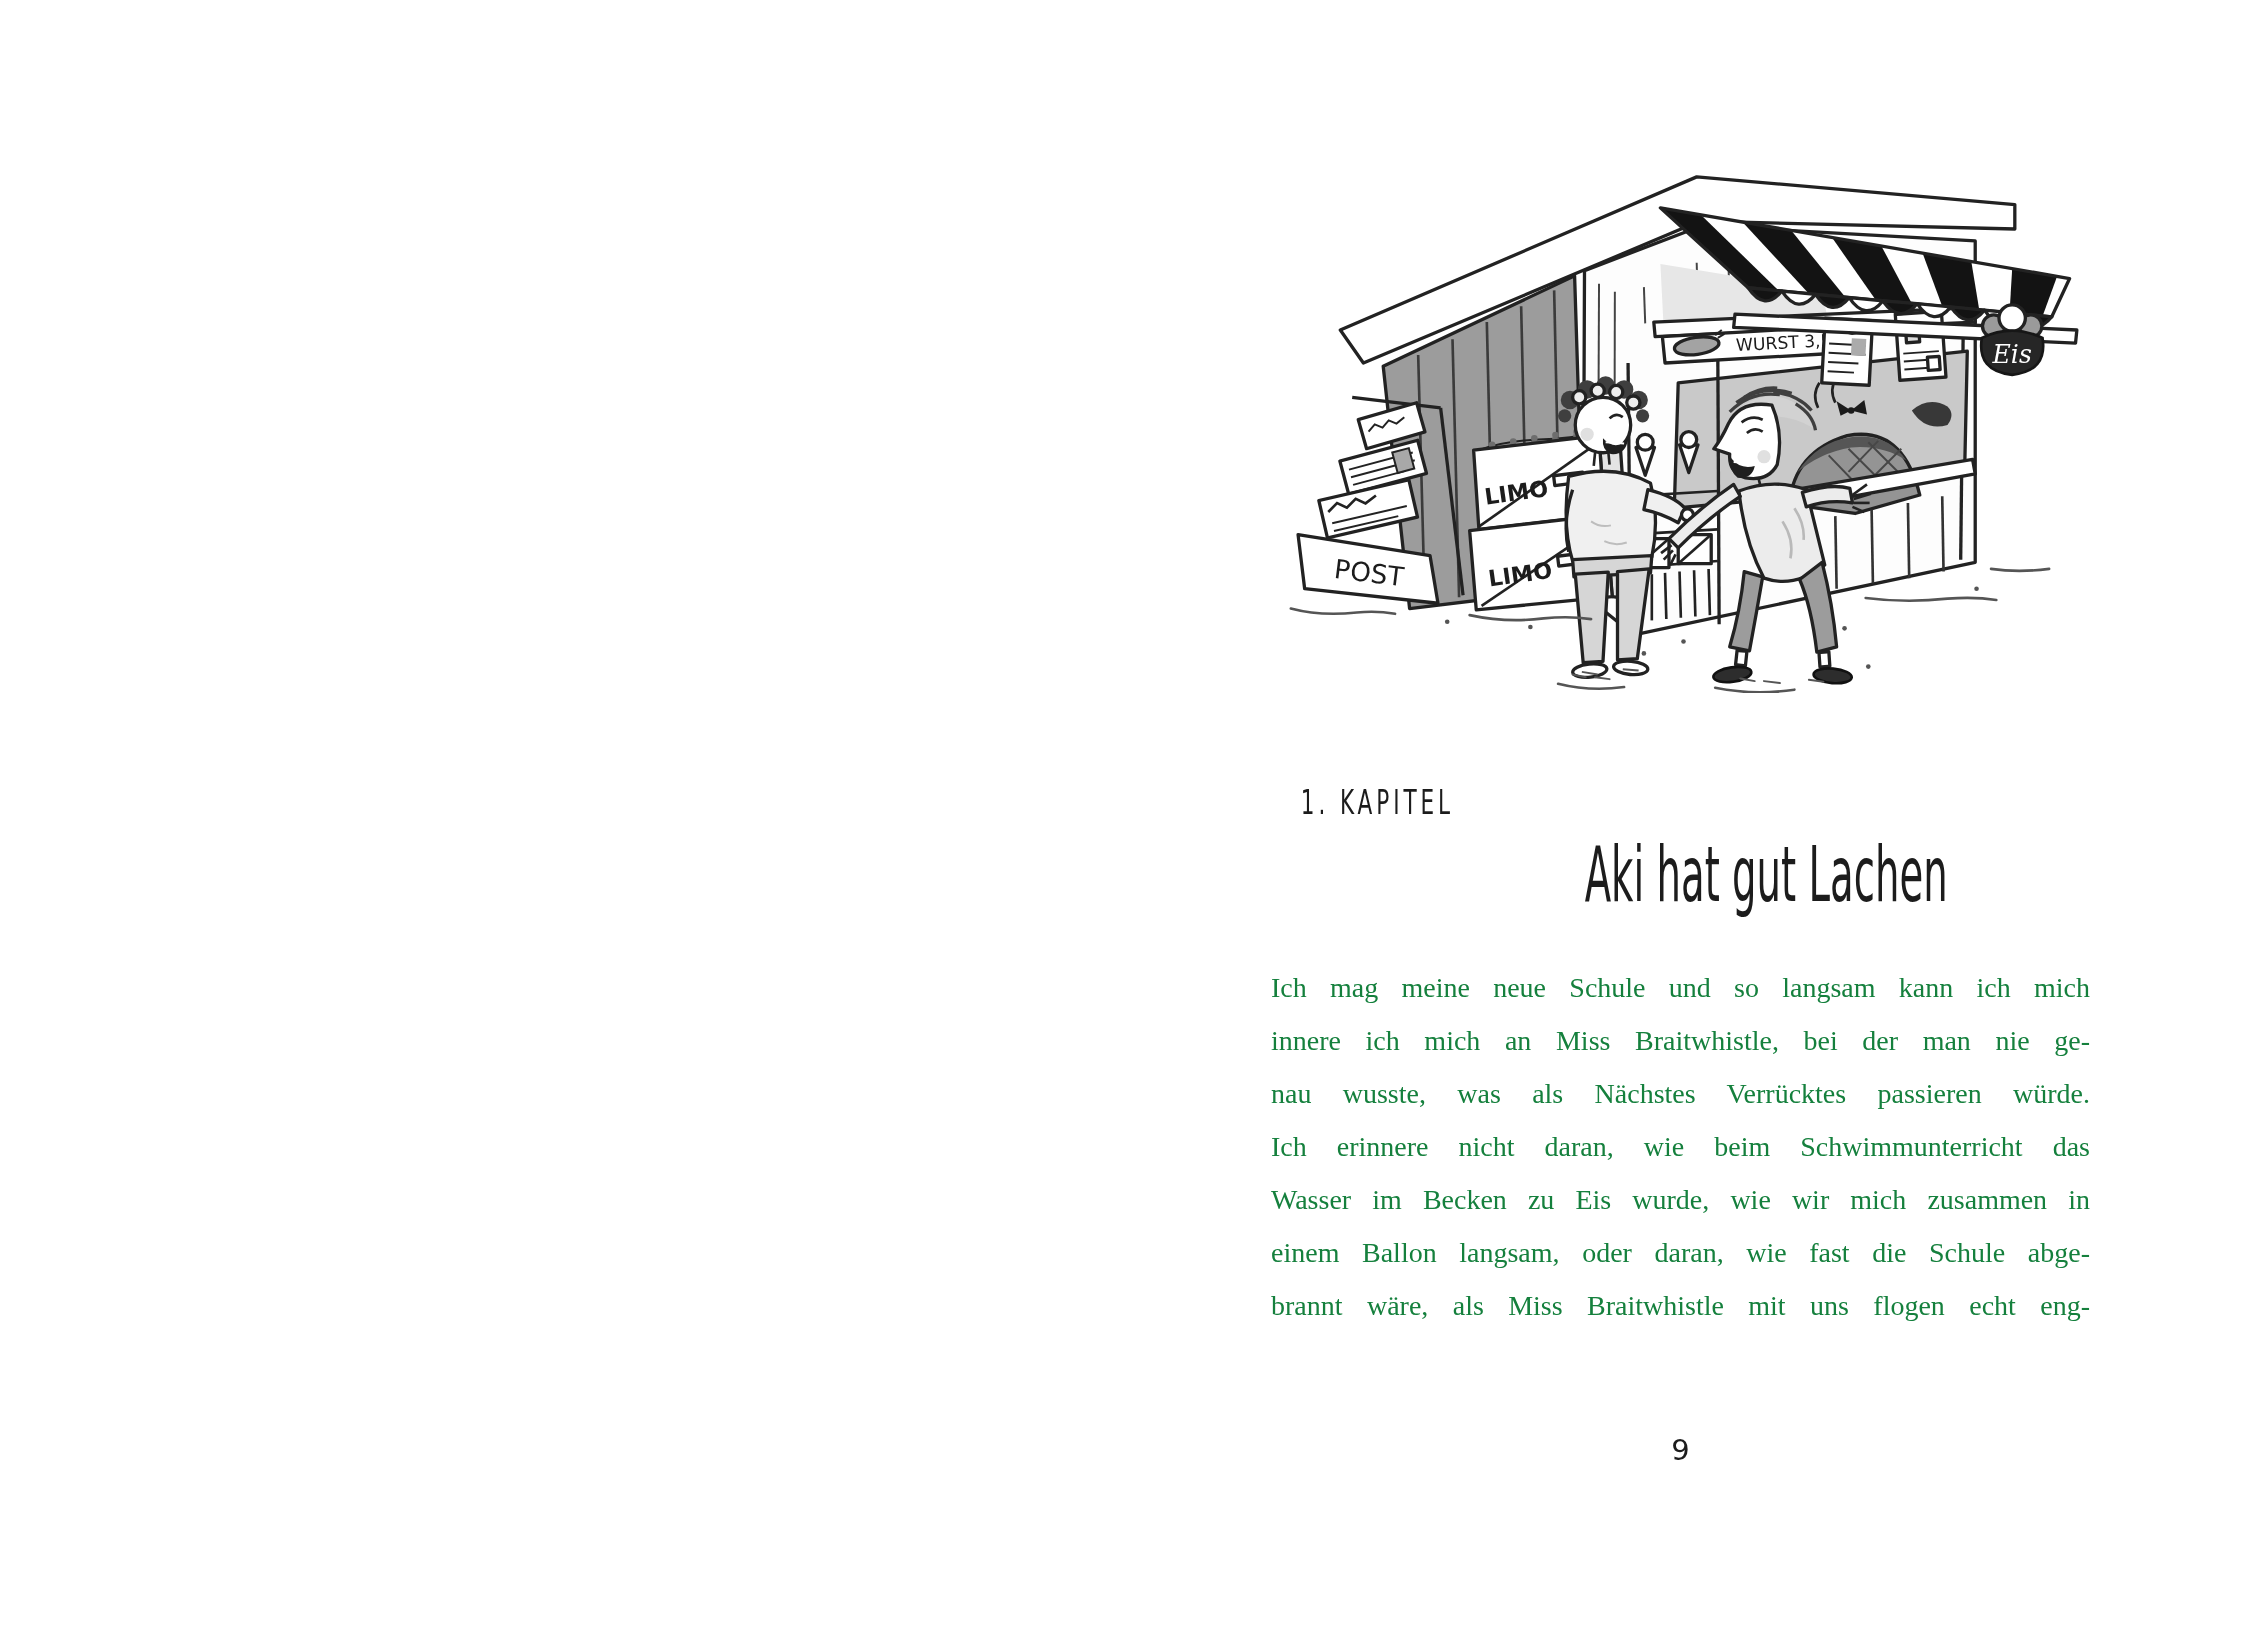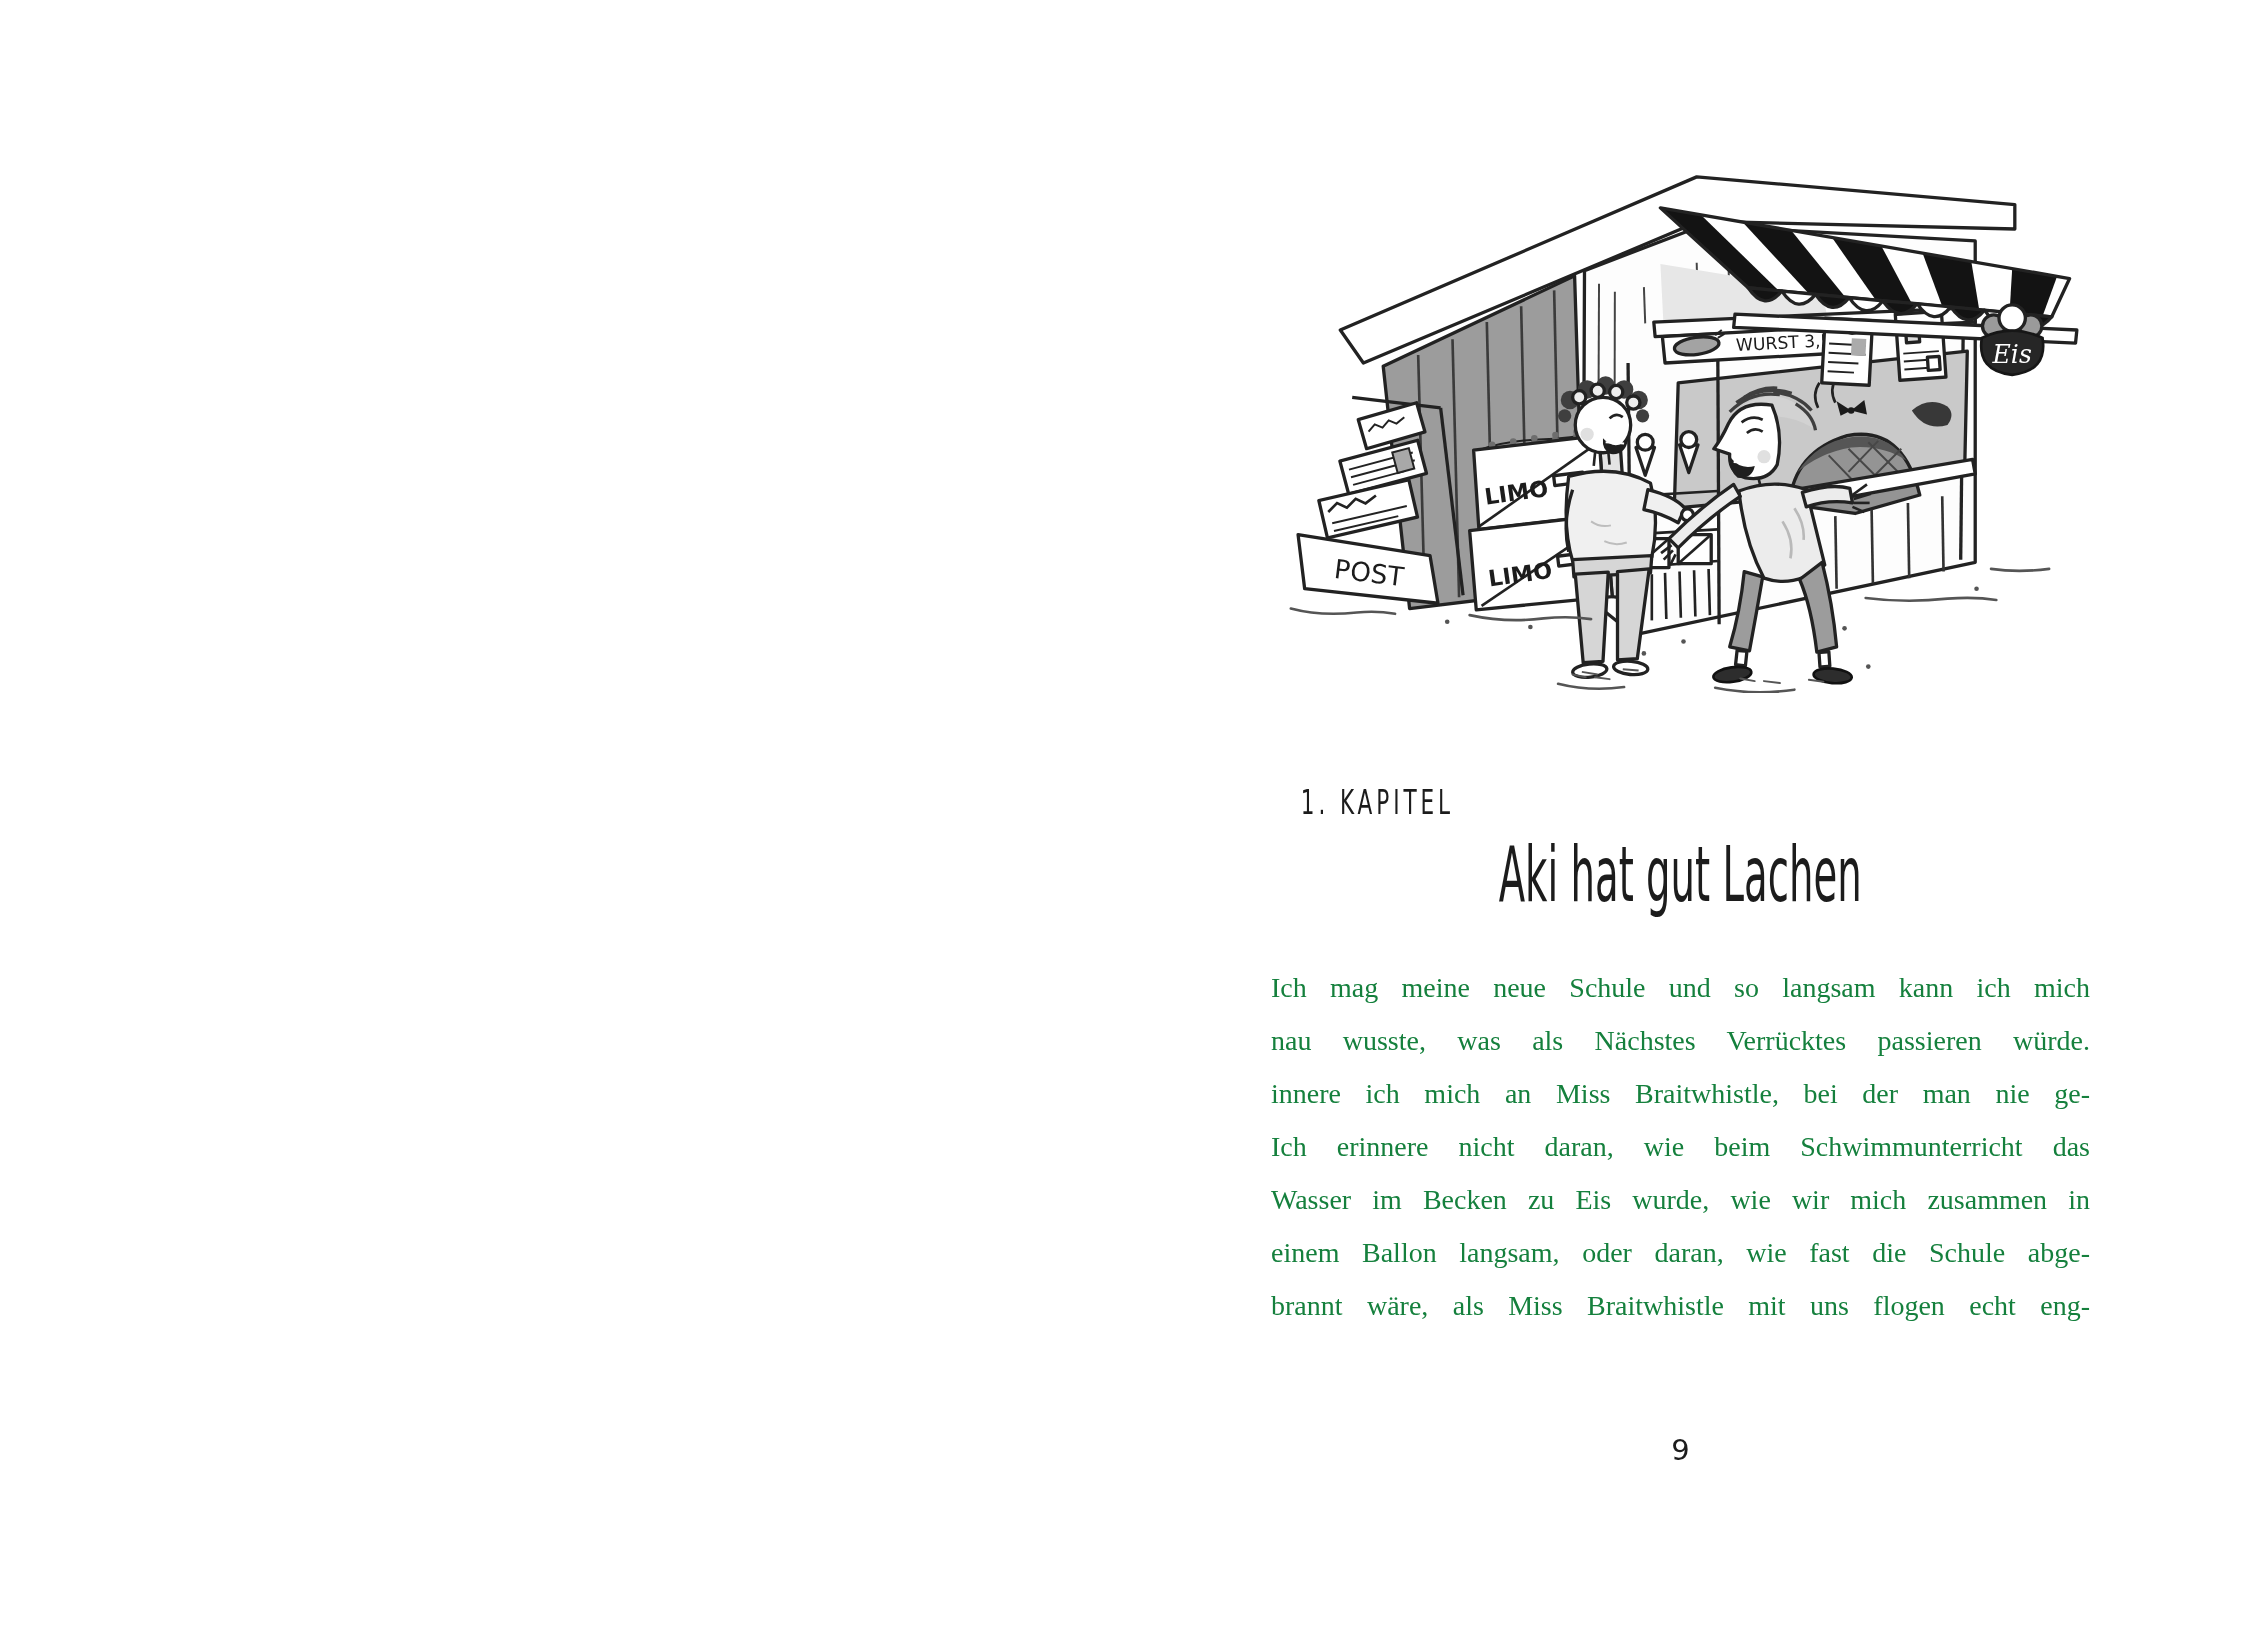--- a/index.html
+++ b/index.html
@@ -8,21 +8,21 @@
   .page{position:absolute;top:0;width:1130px;height:1637px;background:#ffffff;}
   .page.left{left:0;}
   .page.right{left:1131px;}
   .illustration{position:absolute;left:1274px;top:165px;width:819px;height:528px;}
   .illustration svg{width:100%;height:100%;display:block;}
   .s{stroke:#222222;stroke-linecap:round;stroke-linejoin:round;stroke-width:5;}
   .chapter-label{position:absolute;left:1271px;top:783px;width:819px;
                  font-family:"DejaVu Sans",sans-serif;font-size:30px;line-height:40px;
                  letter-spacing:0.18em;color:#1c1c1c;}
   .chapter-label .stretch{display:inline-block;transform:scale(0.72,1.10);transform-origin:center;}
-  .chapter-title{position:absolute;left:1271px;top:831px;width:819px;text-align:center;
+  .chapter-title{position:absolute;left:1271px;top:831px;width:819px;text-align:right;
                  font-family:"DejaVu Sans",sans-serif;font-size:69px;line-height:86px;
                  color:#1c1c1c;white-space:nowrap;}
   .chapter-title .stretch{display:inline-block;transform:scale(0.56,1.12);transform-origin:center;}
   .body-text{position:absolute;left:1271px;top:961px;width:819px;font-size:28px;
              line-height:53px;color:#15803d;}
   .body-text .line{text-align:justify;text-align-last:justify;-moz-text-align-last:justify;
                    width:100%;height:53px;overflow:visible;white-space:normal;}
   .page-number{position:absolute;left:1271px;top:1430px;width:819px;text-align:center;
                font-size:29px;line-height:40px;color:#1c1c1c;font-family:"DejaVu Sans",sans-serif;}
   svg text{font-family:"DejaVu Sans",sans-serif;fill:#1c1c1c;}
@@ -317,22 +317,22 @@
   <div class="chapter-label">
     <span class="stretch">1. KAPITEL</span>
   </div>
 
   <div class="chapter-title">
     <span class="stretch">Aki hat gut Lachen</span>
   </div>
 
   <div class="body-text">
     <div class="line">Ich mag meine neue Schule und so langsam kann ich mich</div>
+    <div class="line">innere ich mich an Miss Braitwhistle, bei der man nie ge-</div>
     <div class="line">nau wusste, was als Nächstes Verrücktes passieren würde.</div>
-    <div class="line">innere ich mich an Miss Braitwhistle, bei der man nie ge-</div>
     <div class="line">Ich erinnere nicht daran, wie beim Schwimmunterricht das</div>
     <div class="line">Wasser im Becken zu Eis wurde, wie wir mich zusammen in</div>
     <div class="line">einem Ballon langsam, oder daran, wie fast die Schule abge-</div>
     <div class="line">brannt wäre, als Miss Braitwhistle mit uns flogen echt eng-</div>
   </div>
 
   <div class="page-number">9</div>
 </div>
 
 

